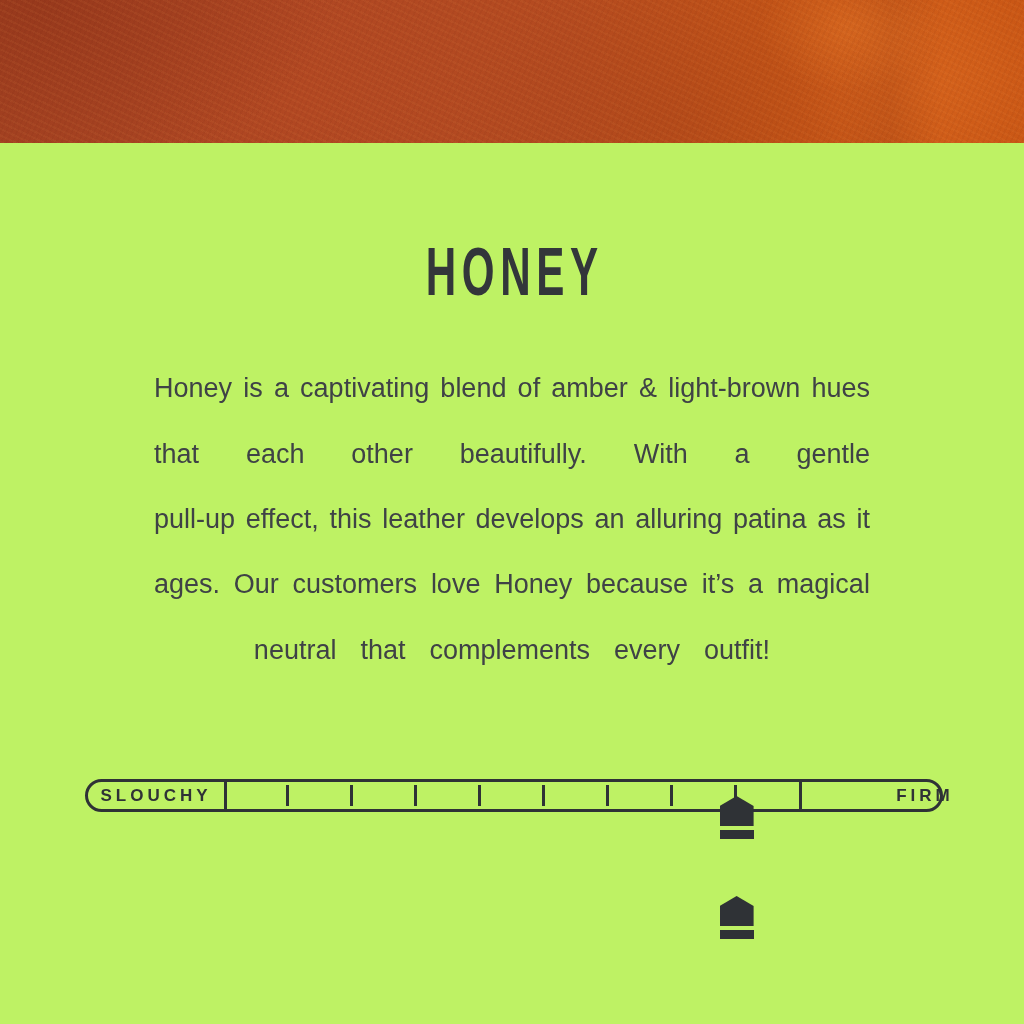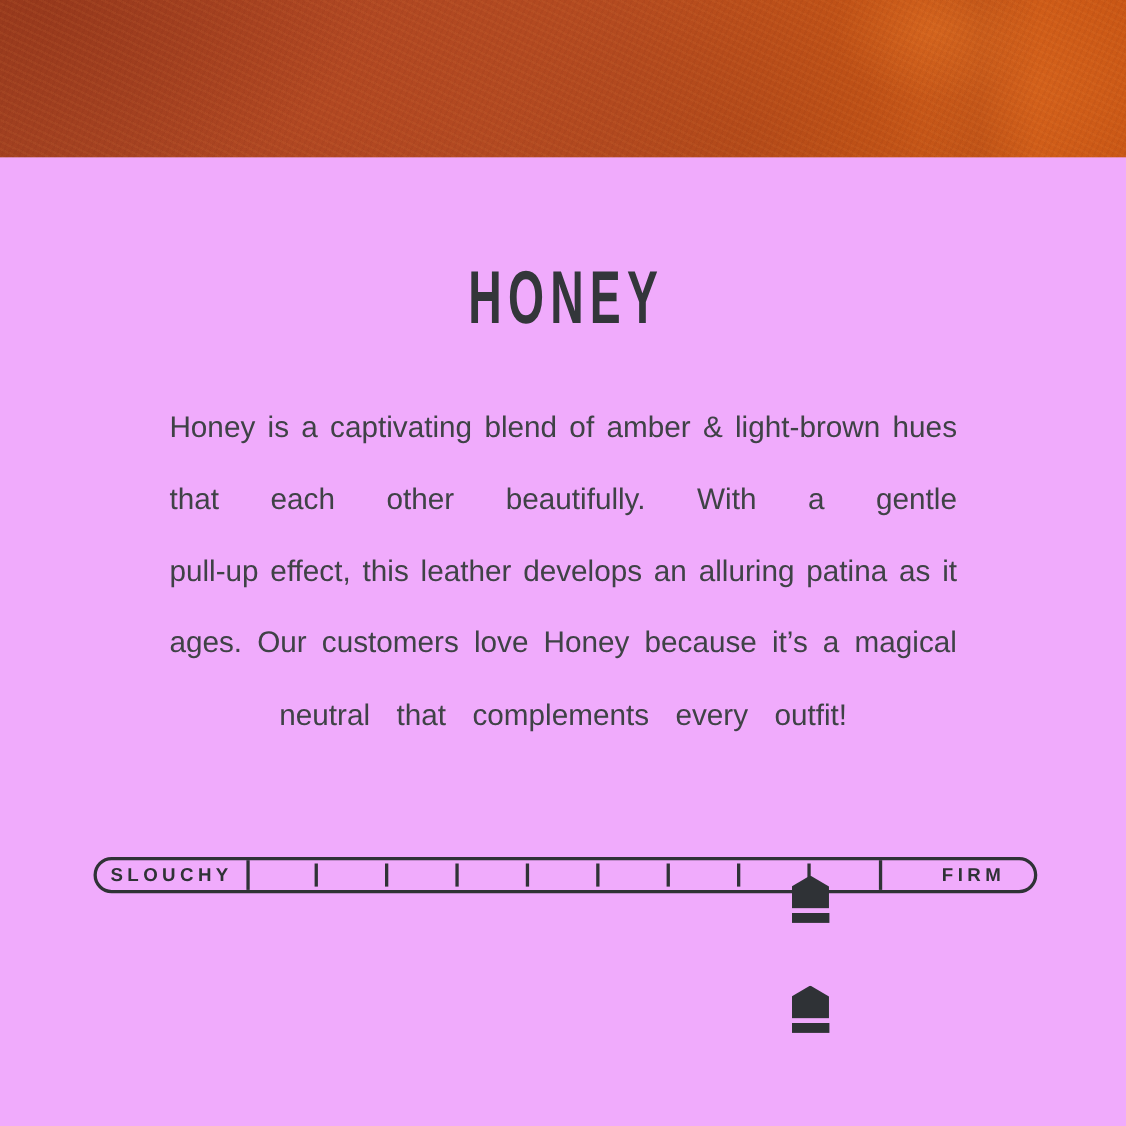--- a/index.html
+++ b/index.html
@@ -1,18 +1,18 @@
 <!DOCTYPE html>
 <html><head>
 <meta charset="utf-8">
 <style>
   html,body{margin:0;padding:0;background:#ffffff;}
   #canvas{
     position:relative;width:1024px;height:1024px;overflow:hidden;
-    background:#f0abfc;
+    background:#bef264;
     font-family:"Liberation Sans", sans-serif;
   }
 
   
   .banner{
     position:absolute;left:0;top:0;width:1024px;height:143px;
     background:
       repeating-linear-gradient(115deg, rgba(90,25,10,.05) 0 2px, rgba(0,0,0,0) 2px 5px),
       repeating-linear-gradient(25deg, rgba(255,170,90,.06) 0 2px, rgba(0,0,0,0) 2px 6px),
       radial-gradient(130px 90px at 83% 20%, rgba(232,122,40,.38), rgba(0,0,0,0) 70%),
@@ -59,21 +59,21 @@
   }
   .divider{position:absolute;top:0;width:3px;height:27px;background:#2f3236;}
   .divider.left{left:136px;}
   .divider.right{left:711px;}
   .scale-label{
     position:absolute;top:0;height:27px;line-height:27px;
     font-size:17px;font-weight:bold;letter-spacing:4px;color:#2f3236;
     text-align:center;text-indent:4px;
   }
   .scale-label.min{left:0;width:132px;}
-  .scale-label.max{left:714px;width:162px;}
+  .scale-label.max{left:754px;width:162px;}
   .track{position:absolute;left:136px;top:0;width:575px;height:27px;}
   .tick{position:absolute;top:3px;width:3px;height:21px;background:#2f3236;}
   .marker{position:absolute;top:17px;width:34px;height:43px;}
   .marker-head{
     width:34px;height:30px;background:#2f3236;
     clip-path:polygon(50% 0%, 100% 33%, 100% 100%, 0% 100%, 0% 33%);
   }
   .marker-bar{width:34px;height:9px;background:#2f3236;margin-top:4px;}
 </style>
 </head>

